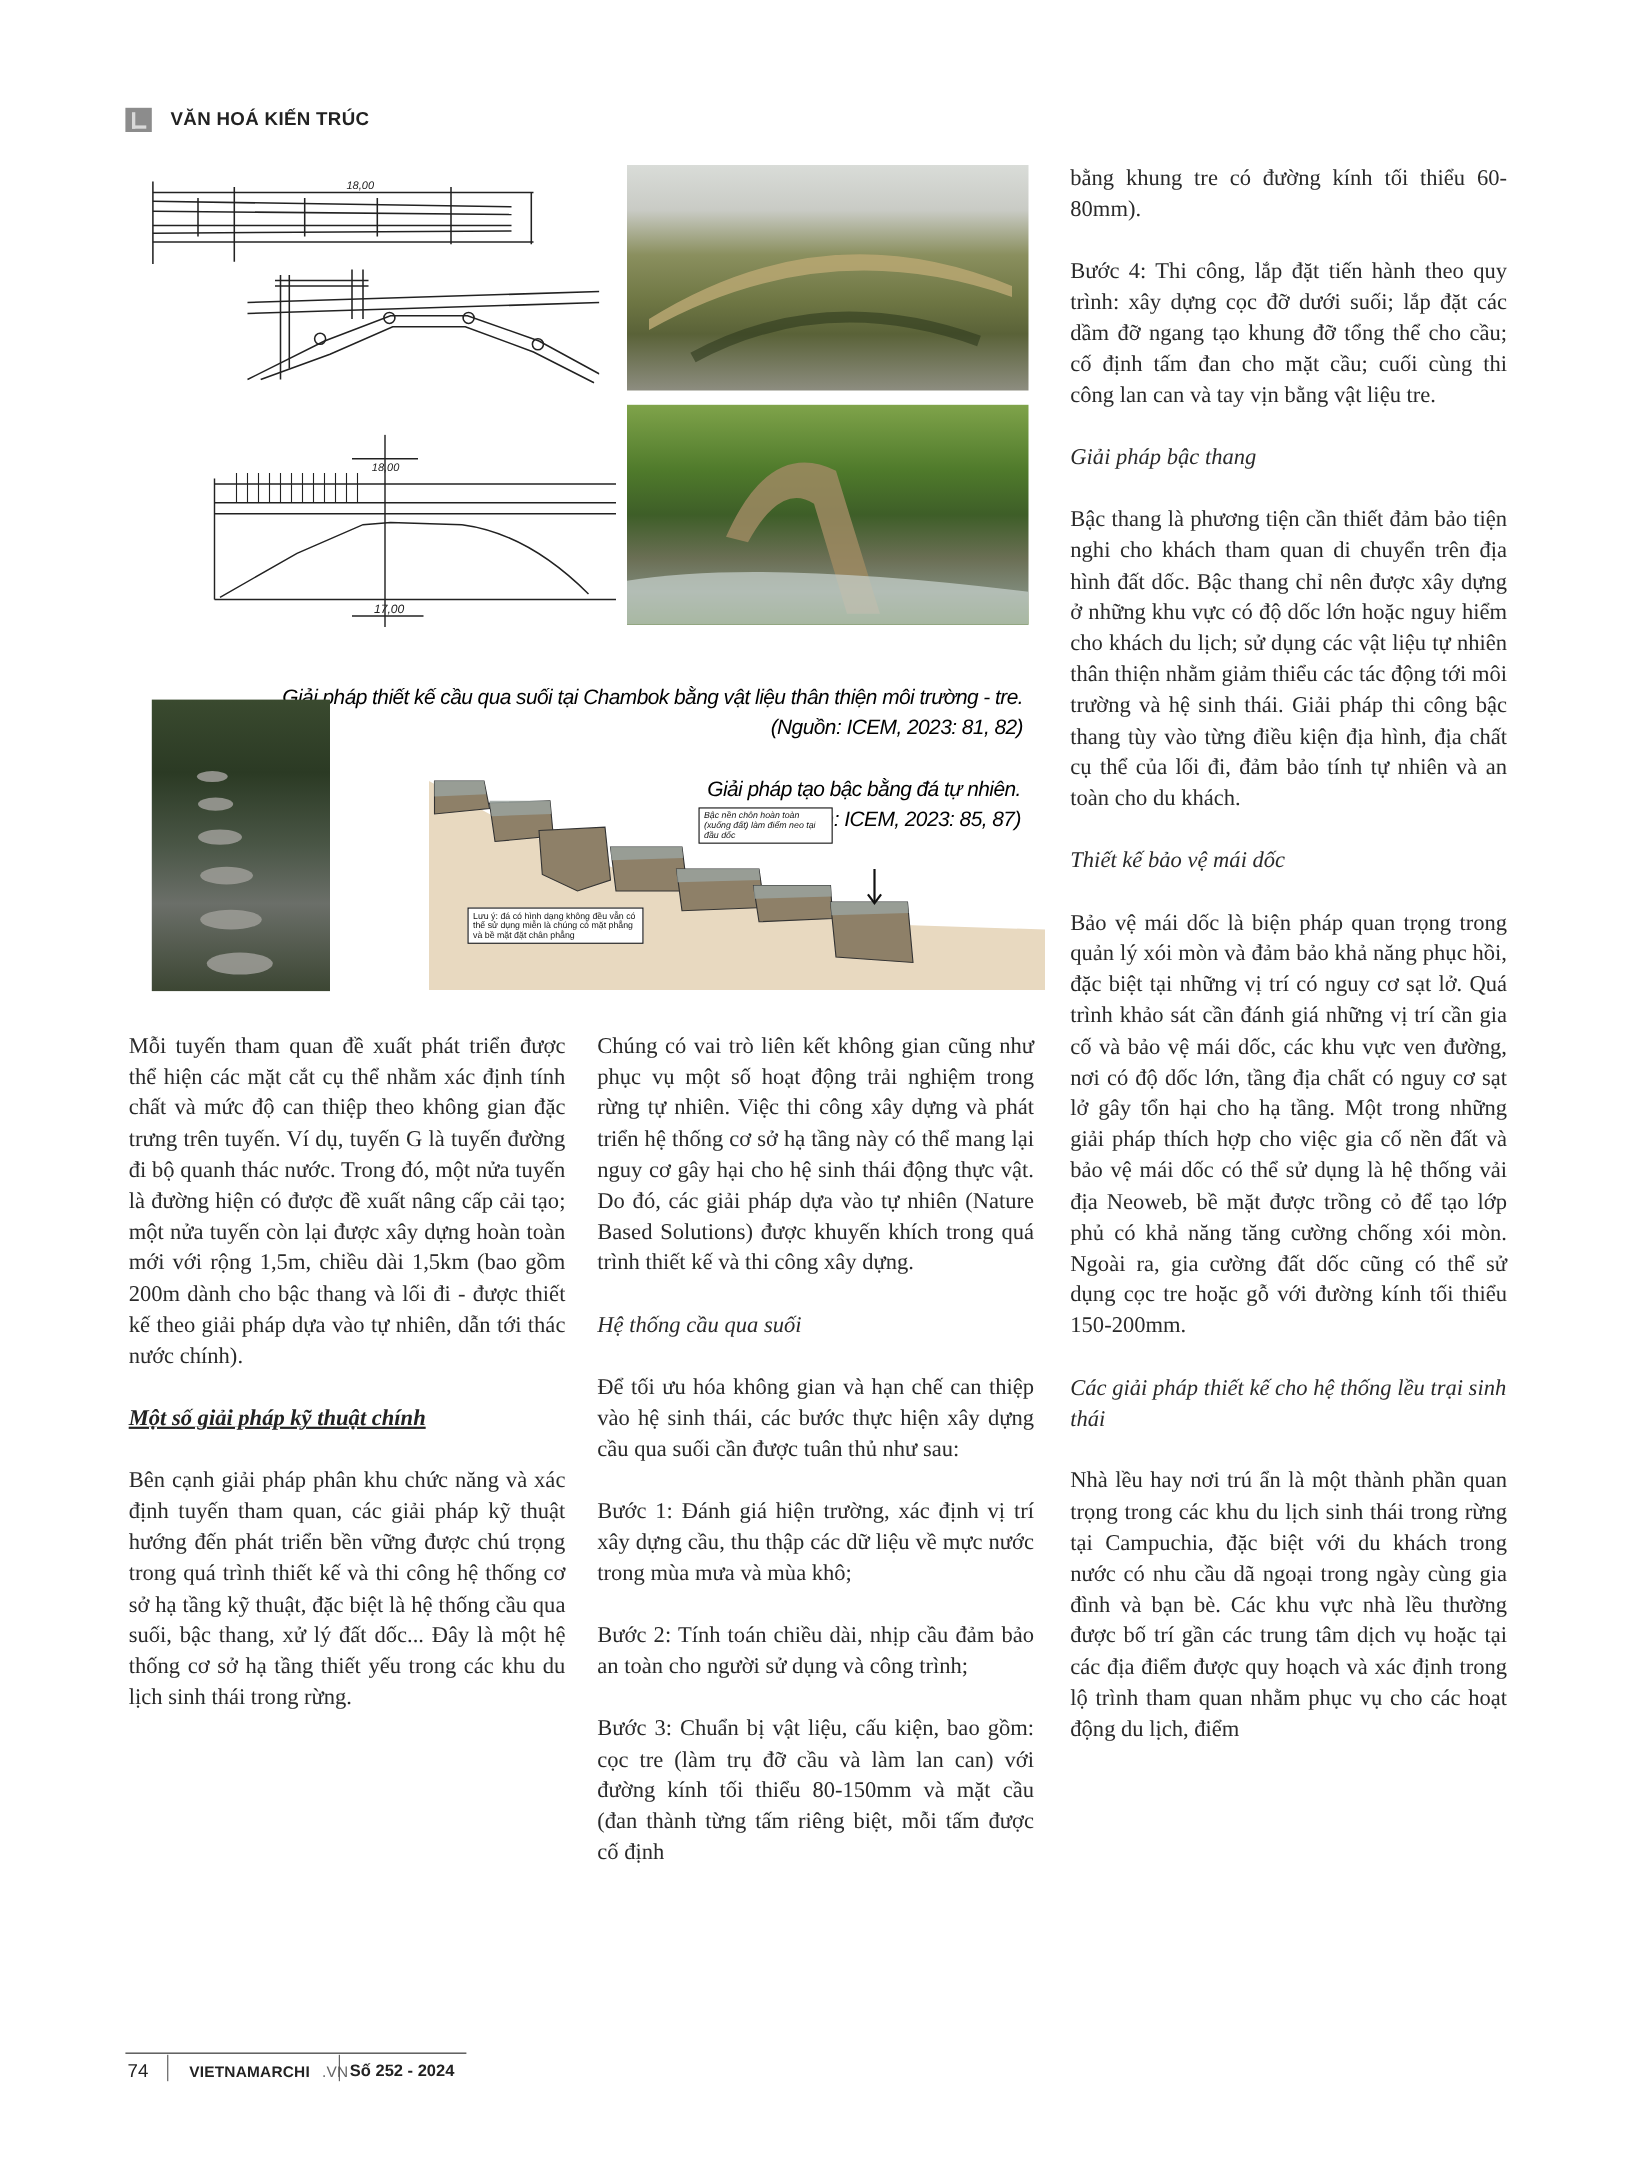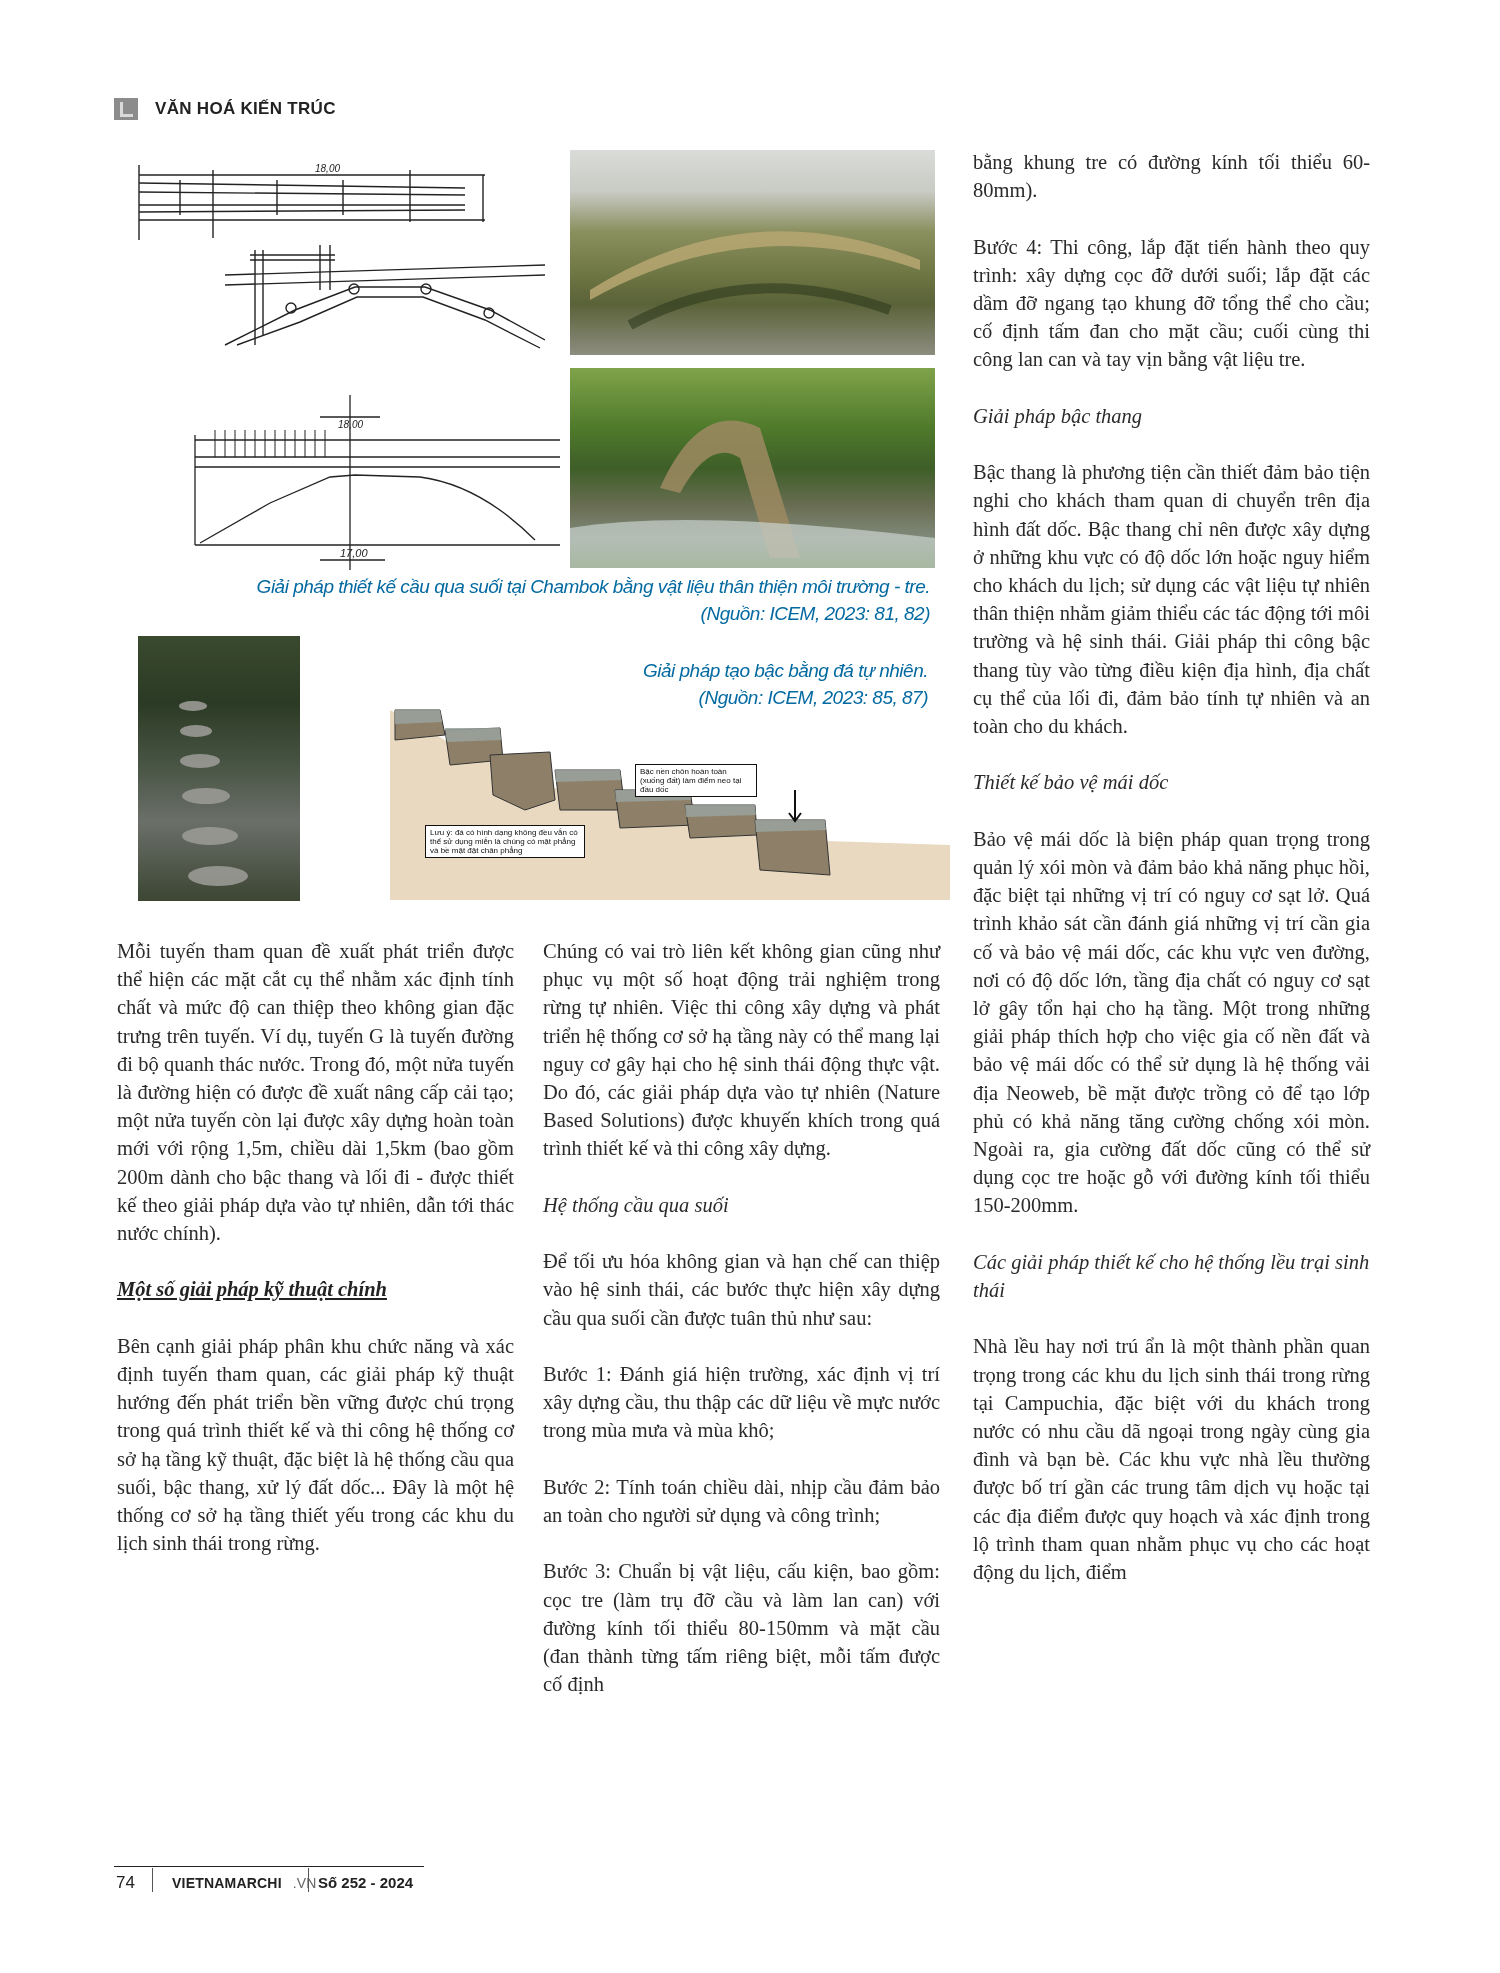--- a/index.html
+++ b/index.html
@@ -14,21 +14,21 @@
   .fig { position:absolute; overflow:hidden; }
   #fig-sketch-top { left:125px; top:150px; width:420px; height:200px; background:#fff; }
   #fig-sketch-bottom { left:180px; top:395px; width:380px; height:180px; background:#fff; }
   #photo-bridge-1 { left:570px; top:150px; width:365px; height:205px;
      background:linear-gradient(180deg,#d9dcd8 0%,#c9cbc5 20%,#8a8f5e 40%,#6f7744 60%,#5a6238 75%,#8d8d80 100%); }
   #photo-bridge-2 { left:570px; top:368px; width:365px; height:200px;
      background:linear-gradient(180deg,#7fa34a 0%,#4f7a2b 30%,#3e5e28 50%,#6b6f55 70%,#7f8a7a 85%,#5c7a3a 100%); }
   #photo-steps { left:138px; top:636px; width:162px; height:265px;
      background:linear-gradient(180deg,#3a4a2f 0%,#2b3a24 25%,#4a5646 50%,#6b6f69 70%,#3c4633 100%); }
   #diagram-steps { left:385px; top:700px; width:565px; height:200px; }
-  .caption { position:absolute; font-style:italic; color:#0369a1; font-size:19px; text-align:right; letter-spacing:-0.5px; }
+  .caption { position:absolute; font-style:italic; color:#000000; font-size:19px; text-align:right; letter-spacing:-0.5px;margin-top:48px; }
   #caption-bridge { left:140px; top:573px; width:790px; line-height:27px; }
   #caption-steps { left:560px; top:657px; width:368px; line-height:27px; }
   
   .col { position:absolute; width:397px; font-size:20.5px; line-height:28.2px; color:#2a2a2a; }
   .col p { margin:0 0 28.2px 0; text-align:justify;font-family:Liberation Serif, serif; }
   .col p.sub { font-style:italic; text-align:left; }
   .col p.head { font-weight:bold; font-style:italic; text-decoration:underline; text-align:left; color:#222; }
   #col-left { left:117px; top:937px; }
   #col-mid { left:543px; top:937px; }
   #col-right { left:973px; top:148px; }
@@ -168,21 +168,21 @@
       <path d="M10,10 L55,10 L57,22 L10,24 Z"></path>
       <path d="M60,28 L115,28 L116,40 L62,42 Z"></path>
       <path d="M170,70 L235,70 L236,80 L171,82 Z"></path>
       <path d="M230,90 L305,90 L306,100 L231,102 Z"></path>
       <path d="M300,105 L370,105 L371,115 L301,117 Z"></path>
       <path d="M370,120 L440,120 L441,130 L371,132 Z"></path>
     </g>
     <line x1="410" y1="90" x2="410" y2="120" stroke="#111" stroke-width="2"></line>
     <polyline points="404,113 410,121 416,113" fill="none" stroke="#111" stroke-width="2"></polyline>
   </svg>
-  <div class="note-box" style="left:250px;top:64px;width:112px;">Bậc nền chôn hoàn toàn (xuống đất) làm điểm neo tại đầu dốc</div>
+  <div class="note-box" style="left:250px;top:34px;width:112px;font-style:italic;">Bậc nền chôn hoàn toàn (xuống đất) làm điểm neo tại đầu dốc</div>
   <div class="note-box" style="left:40px;top:125px;width:150px;">Lưu ý: đá có hình dạng không đều vẫn có thể sử dụng miễn là chúng có mặt phẳng và bề mặt đặt chân phẳng</div>
 </div>
 
 <div id="col-left" class="col">
   <p>Mỗi tuyến tham quan đề xuất phát triển được thể hiện các mặt cắt cụ thể nhằm xác định tính chất và mức độ can thiệp theo không gian đặc trưng trên tuyến. Ví dụ, tuyến G là tuyến đường đi bộ quanh thác nước. Trong đó, một nửa tuyến là đường hiện có được đề xuất nâng cấp cải tạo; một nửa tuyến còn lại được xây dựng hoàn toàn mới với rộng 1,5m, chiều dài 1,5km (bao gồm 200m dành cho bậc thang và lối đi - được thiết kế theo giải pháp dựa vào tự nhiên, dẫn tới thác nước chính).</p>
   <p class="head">Một số giải pháp kỹ thuật chính</p>
   <p>Bên cạnh giải pháp phân khu chức năng và xác định tuyến tham quan, các giải pháp kỹ thuật hướng đến phát triển bền vững được chú trọng trong quá trình thiết kế và thi công hệ thống cơ sở hạ tầng kỹ thuật, đặc biệt là hệ thống cầu qua suối, bậc thang, xử lý đất dốc... Đây là một hệ thống cơ sở hạ tầng thiết yếu trong các khu du lịch sinh thái trong rừng.</p>
 </div>
 
 <div id="col-mid" class="col">

